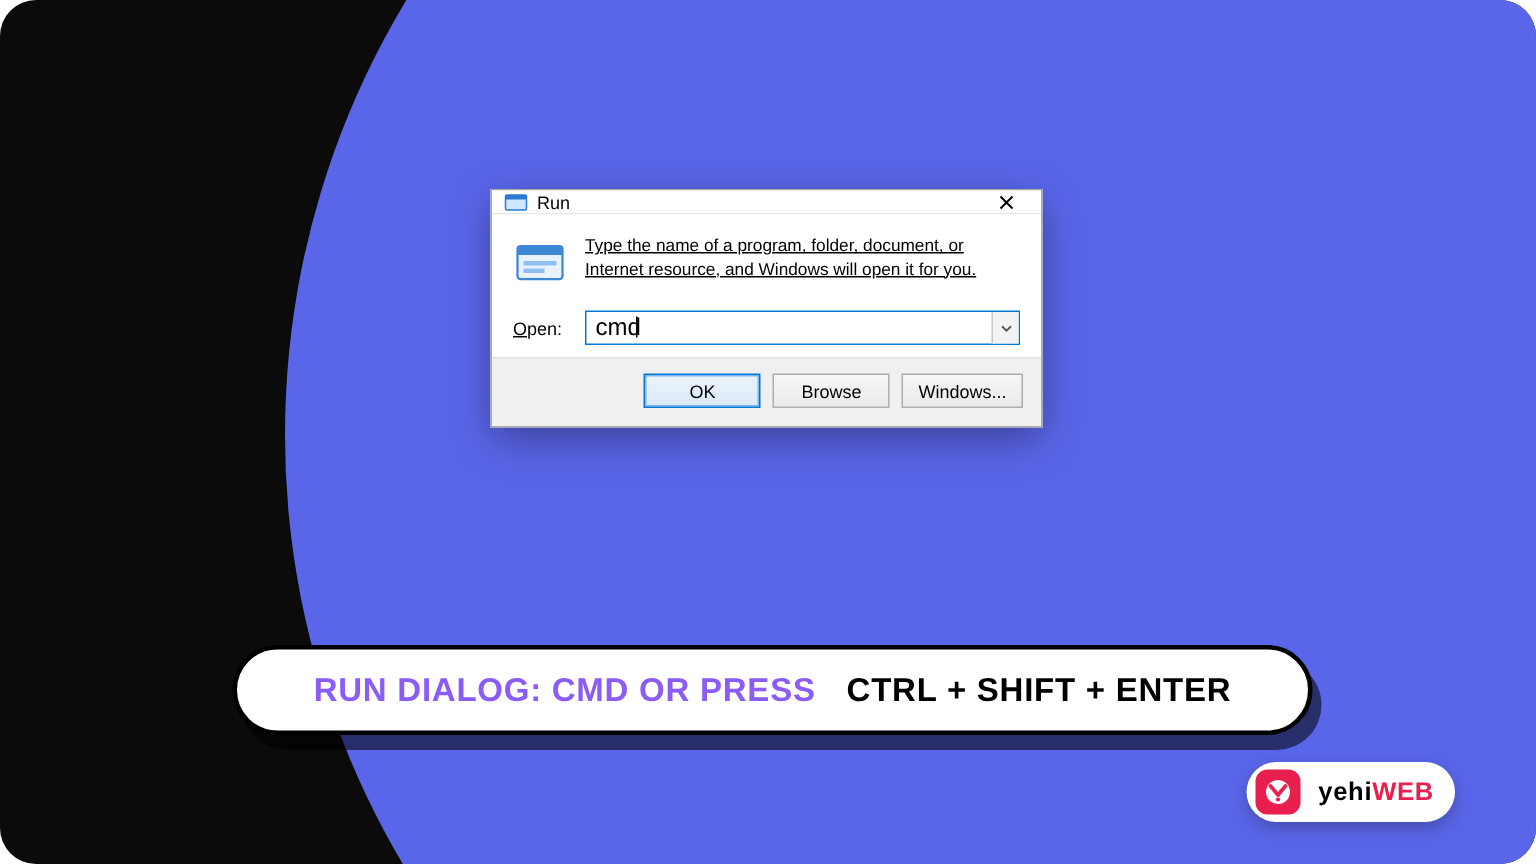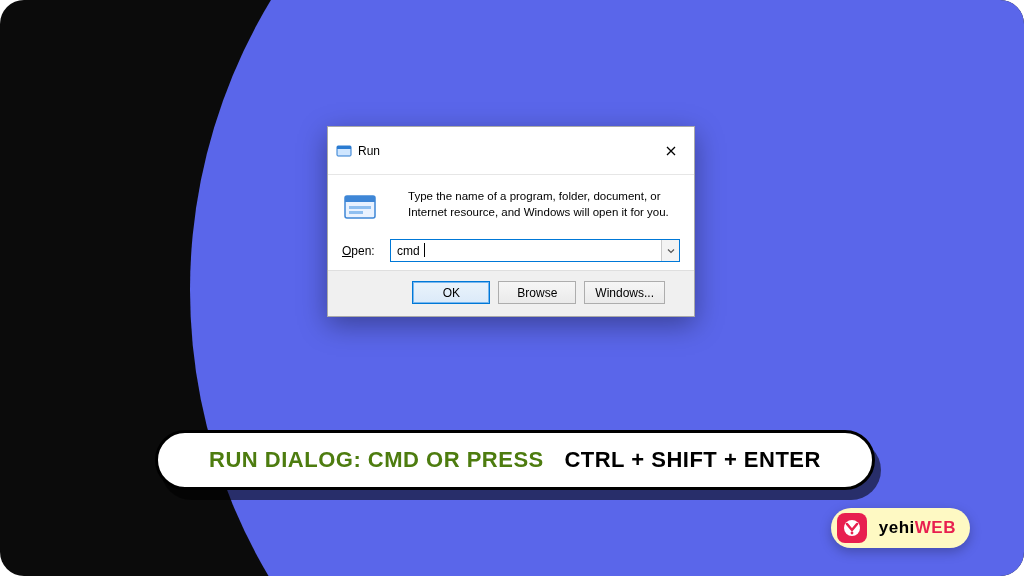--- a/index.html
+++ b/index.html
@@ -27,21 +27,21 @@
     left: 327px;
     top: 126px;
     width: 368px;
     background: #fff;
     border: 1px solid #a9a9a9;
     box-shadow: 0 8px 26px rgba(0,0,0,0.35);
     font-size: 12px;
     color: #000;
   }
   .titlebar {
-    height: 48px;
+    height: 16px;
     background: #fff;
     border-bottom: 1px solid #e6e6e6;
     display: flex;
     align-items: center;
     padding: 0 0 0 8px;
   }
   .titlebar .app-icon {
     width: 16px; height: 16px;
     margin-right: 6px;
     display: inline-flex; align-items: center; justify-content: center;
@@ -60,22 +60,23 @@
     font-size: 14px;
     color: #000;
     font-family: Arial, sans-serif;
   }
   .dlg-body {
     background: #fff;
     padding: 14px 14px 8px 14px;
   }
   .info-row {
     display: flex;
-    gap: 30px;
+    gap: 12px;
     margin-bottom: 14px;
+    text-decoration: underline;
   }
   .big-icon {
     width: 36px; height: 36px;
     flex: 0 0 36px;
     display:flex;align-items:center;justify-content:center;
   }
   .info-text {
     font-size: 11.5px;
     line-height: 1.35;
     color: #000;
@@ -95,21 +96,21 @@
   .open-label .hotkey { text-decoration: underline; }
   .combo {
     flex: 1;
     position: relative;
   }
   .combo input {
     width: 100%;
     height: 23px;
     border: 1px solid #0078d7;
     padding: 2px 22px 2px 6px;
-    font-size: 12px;
+    font-size: 16px;
     font-family: inherit;
     outline: none;
     background:#fff;
   }
   .combo .caret {
     position: absolute;
     right: 1px;
     top: 1px;
     width: 18px;
     height: 21px;
@@ -122,21 +123,21 @@
     position:absolute;
     left: 34px;
     top: 4px;
     width:1px;
     height:14px;
     background:#000;
   }
   .dlg-footer {
     background: #f0f0f0;
     border-top: 1px solid #dfdfdf;
-    padding: 10px 29px 12px 12px;
+    padding: 10px 12px 12px 12px;
     display: flex;
     justify-content: flex-end;
     gap: 8px;
   }
   .win-btn {
     min-width: 78px;
     height: 23px;
     font-size: 12px;
     border: 1px solid #adadad;
     background: linear-gradient(#f6f6f6,#eaeaea);
@@ -166,30 +167,30 @@
     align-items: center;
     justify-content: center;
     padding: 0 20px;
   }
   .caption-text {
     font-size: 22px;
     font-weight: 800;
     letter-spacing: 0.5px;
     white-space: nowrap;
   }
-  .caption-text .purple { color: #4d7c0f; }
+  .caption-text .purple { color: #8b5cf6; }
   .caption-text .black { color: #000; margin-left: 14px; }
   
   .logo {
     position: absolute;
     right: 54px;
     bottom: 28px;
     height: 40px;
     border-radius: 20px;
-    background: #fef9c3;
+    background: #ffffff;
     display: flex;
     align-items: center;
     padding: 0 14px 0 6px;
     gap: 12px;
     box-shadow: 0 4px 12px rgba(0,0,0,0.25);
   }
   .logo .mark {
     width: 30px; height: 30px;
     border-radius: 8px;
     background: #e81f4f;

